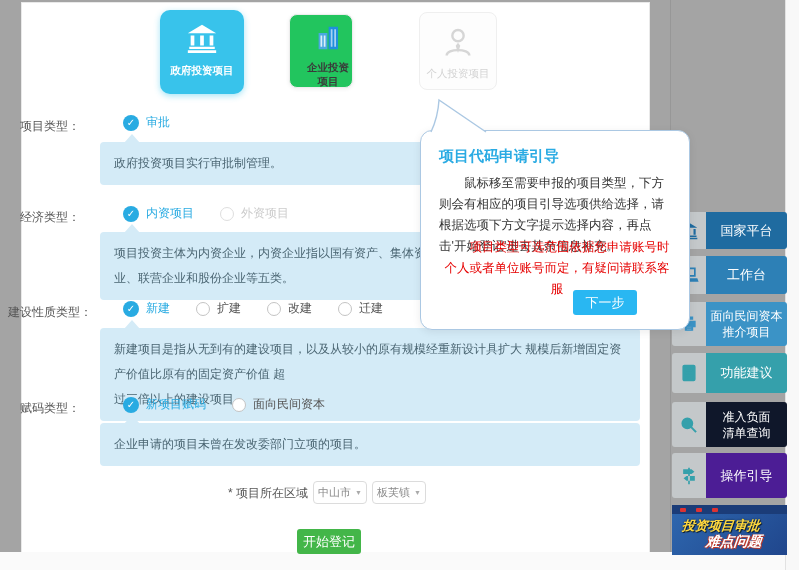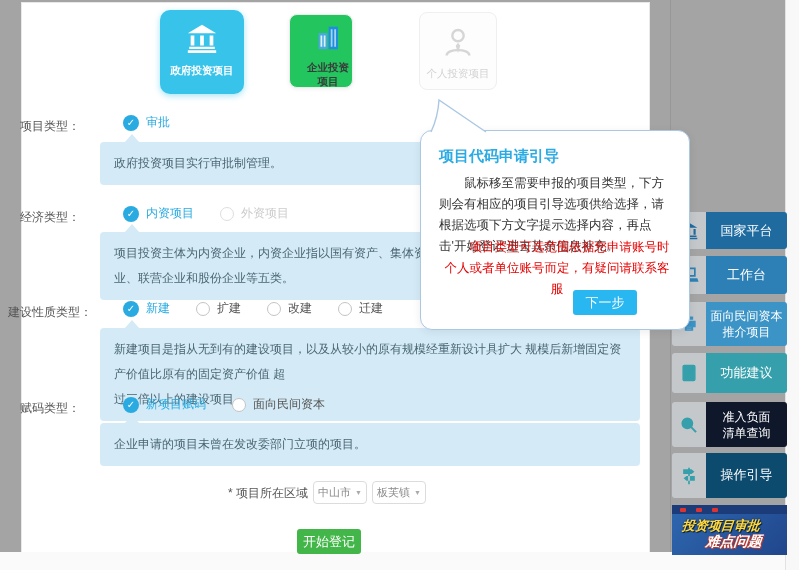--- a/index.html
+++ b/index.html
@@ -62,21 +62,21 @@
   
   .sb-item { position:absolute; left:672px; width:115px; display:flex; border-radius:3px; overflow:hidden; cursor:pointer; }
   .sb-icon { width:34px; background:#c4c8ca; display:flex; align-items:center; justify-content:center; flex:none; }
   .sb-label { flex:1; color:#fff; font-size:13px; display:flex; flex-direction:column; align-items:center; justify-content:center; line-height:16px; }
   .sb-label.small { font-size:12px; }
   .sb1 .sb-label { background:#1f6ba0; } .sb1 svg { fill:#1f6ba0; stroke:#1f6ba0; }
   .sb2 .sb-label { background:#2d80b6; } .sb2 svg { fill:#2d80b6; stroke:#2d80b6; }
   .sb3 .sb-label { background:#3b93c6; } .sb3 svg { fill:#3b93c6; stroke:#3b93c6; }
   .sb4 .sb-label { background:#35a0ab; } .sb4 svg { fill:#35a0ab; stroke:#35a0ab; }
   .sb5 .sb-label { background:#0f172a; } .sb5 svg { fill:#35a0ab; stroke:#35a0ab; }
-  .sb6 .sb-label { background:#0c4a6e;font-family:Liberation Mono, monospace; } .sb6 svg { fill:#35a0ab; stroke:#35a0ab; }
+  .sb6 .sb-label { background:#4c1d95; } .sb6 svg { fill:#35a0ab; stroke:#35a0ab; }
 
   .promo { position:absolute; left:672px; top:505px; width:115px; height:50px; background:linear-gradient(135deg,#2e68b0,#20468c); overflow:hidden; cursor:pointer; }
   .promo-strip { position:absolute; left:0; top:0; width:100%; height:9px; background:#1b3c78; display:flex; align-items:center; gap:10px; padding-left:8px; }
   .promo-dot { width:6px; height:4px; background:#d33; border-radius:1px; }
   .promo-l1 { position:absolute; left:10px; top:12px; font-size:13px; font-weight:bold; font-style:italic; color:#ffd83d; text-shadow:1px 1px 0 #123, 0 0 2px #123; transform:skewX(-6deg); }
   .promo-l2 { position:absolute; left:34px; top:28px; font-size:14px; font-weight:bold; font-style:italic; color:#fff; text-shadow:1px 1px 0 #c0392b, -1px 0 0 #c0392b; transform:skewX(-6deg); }
 </style>
 </head>
 <body>
 

